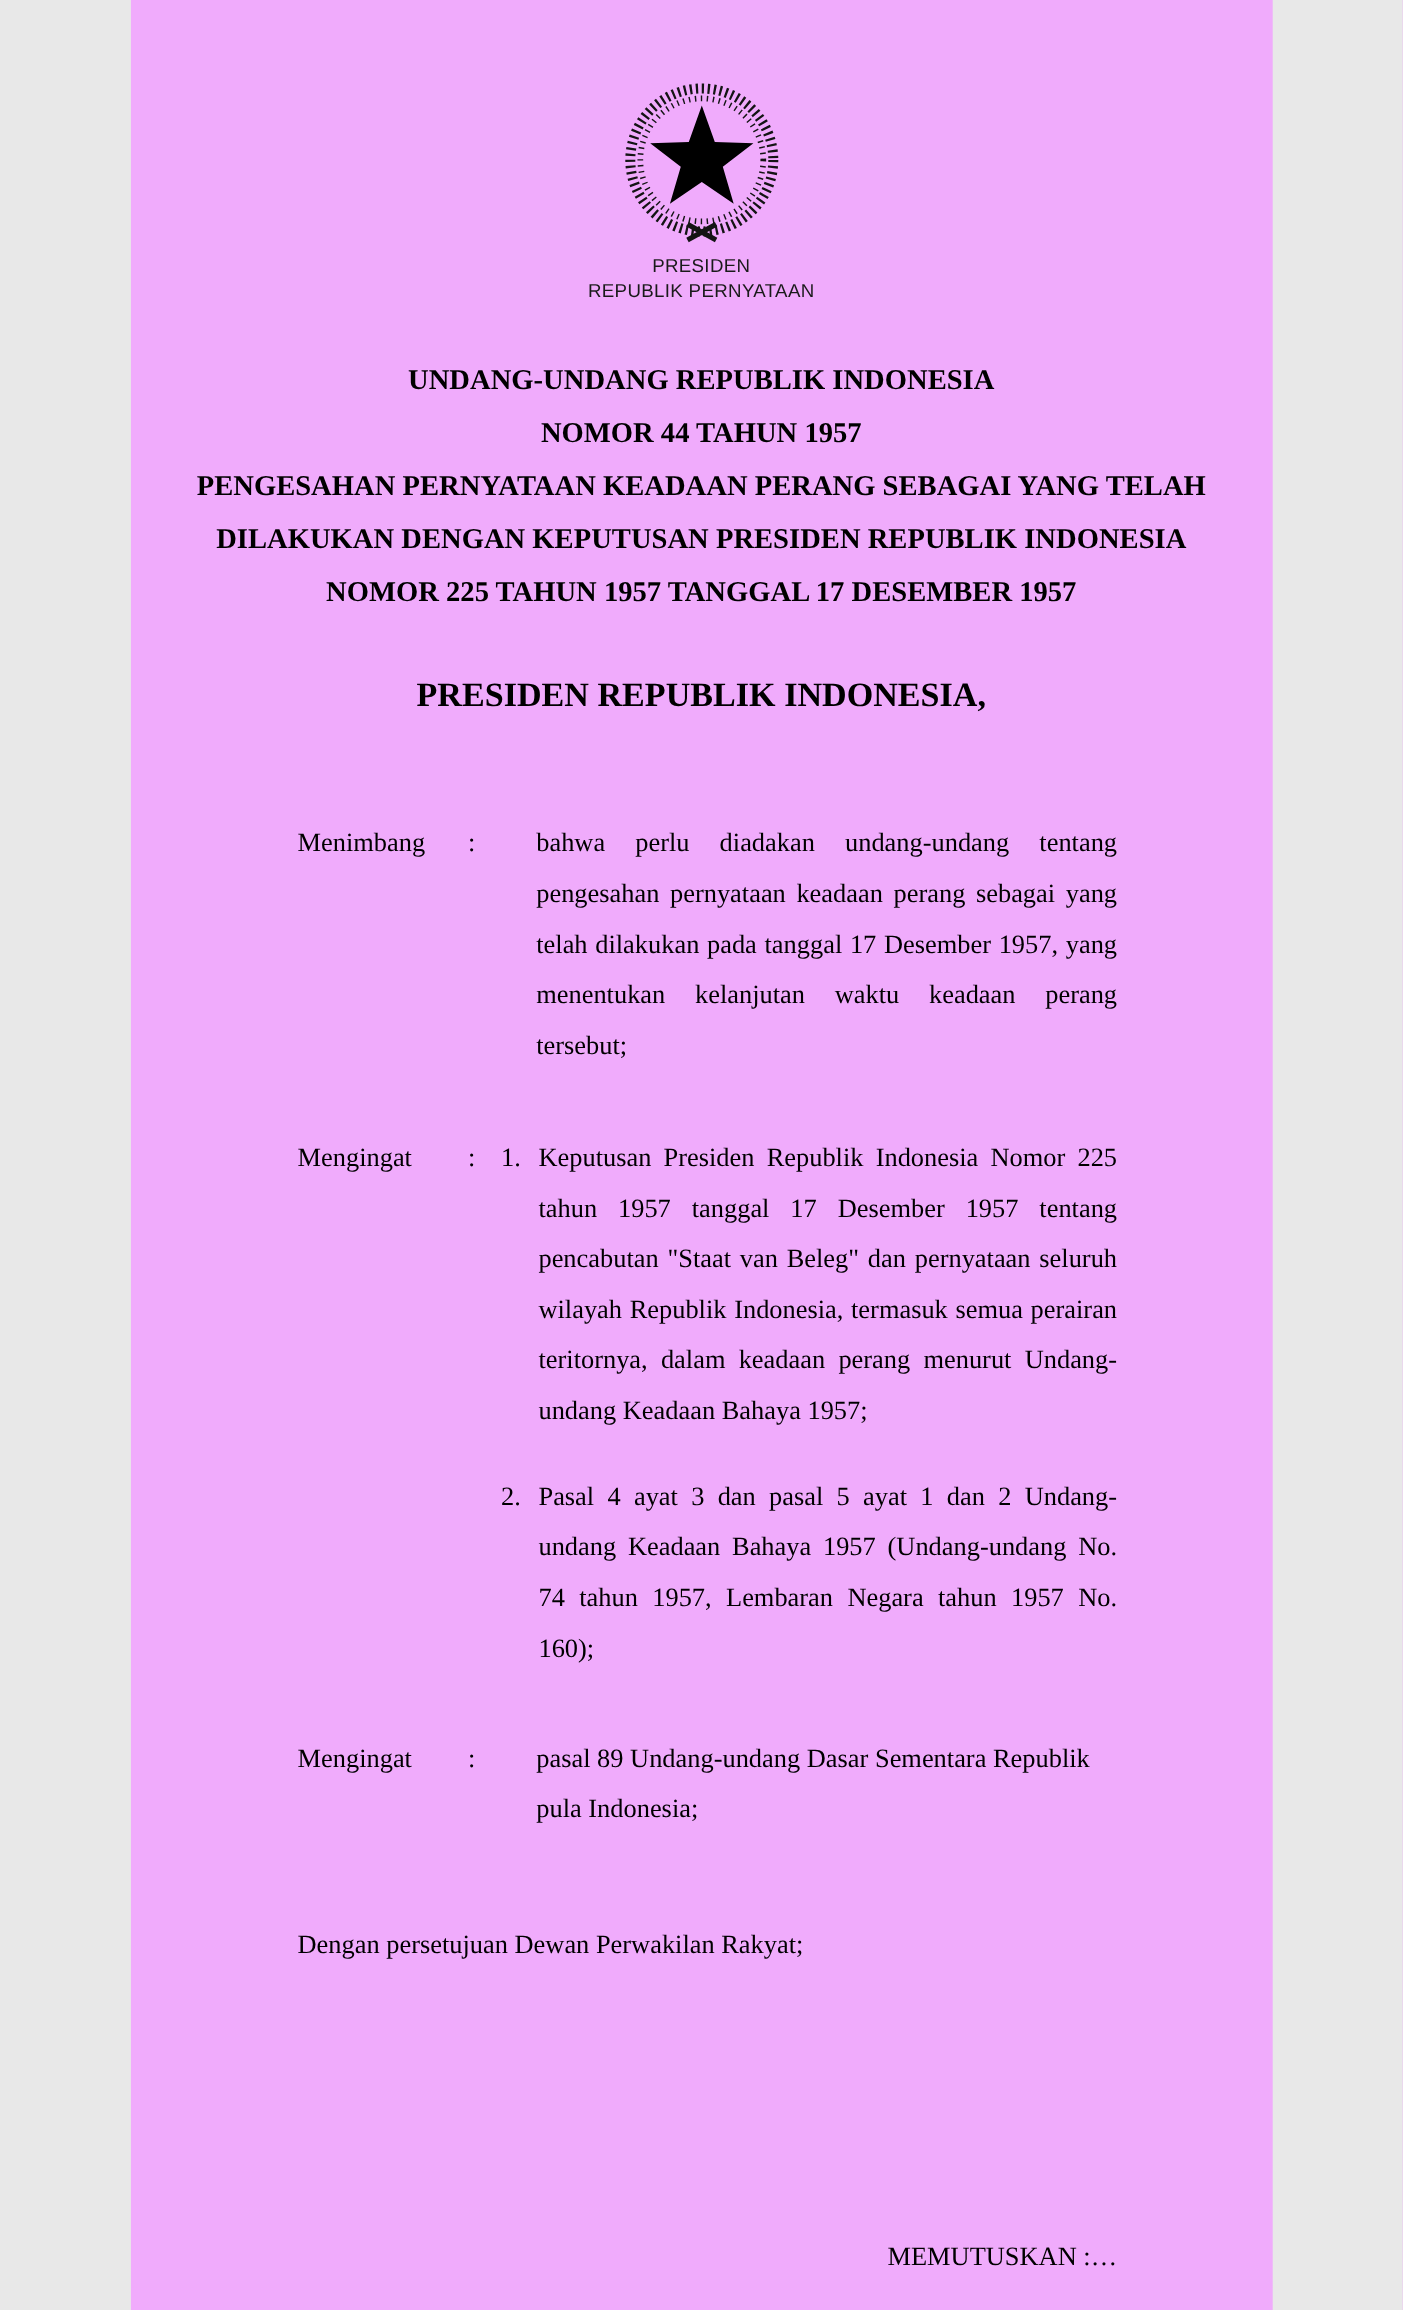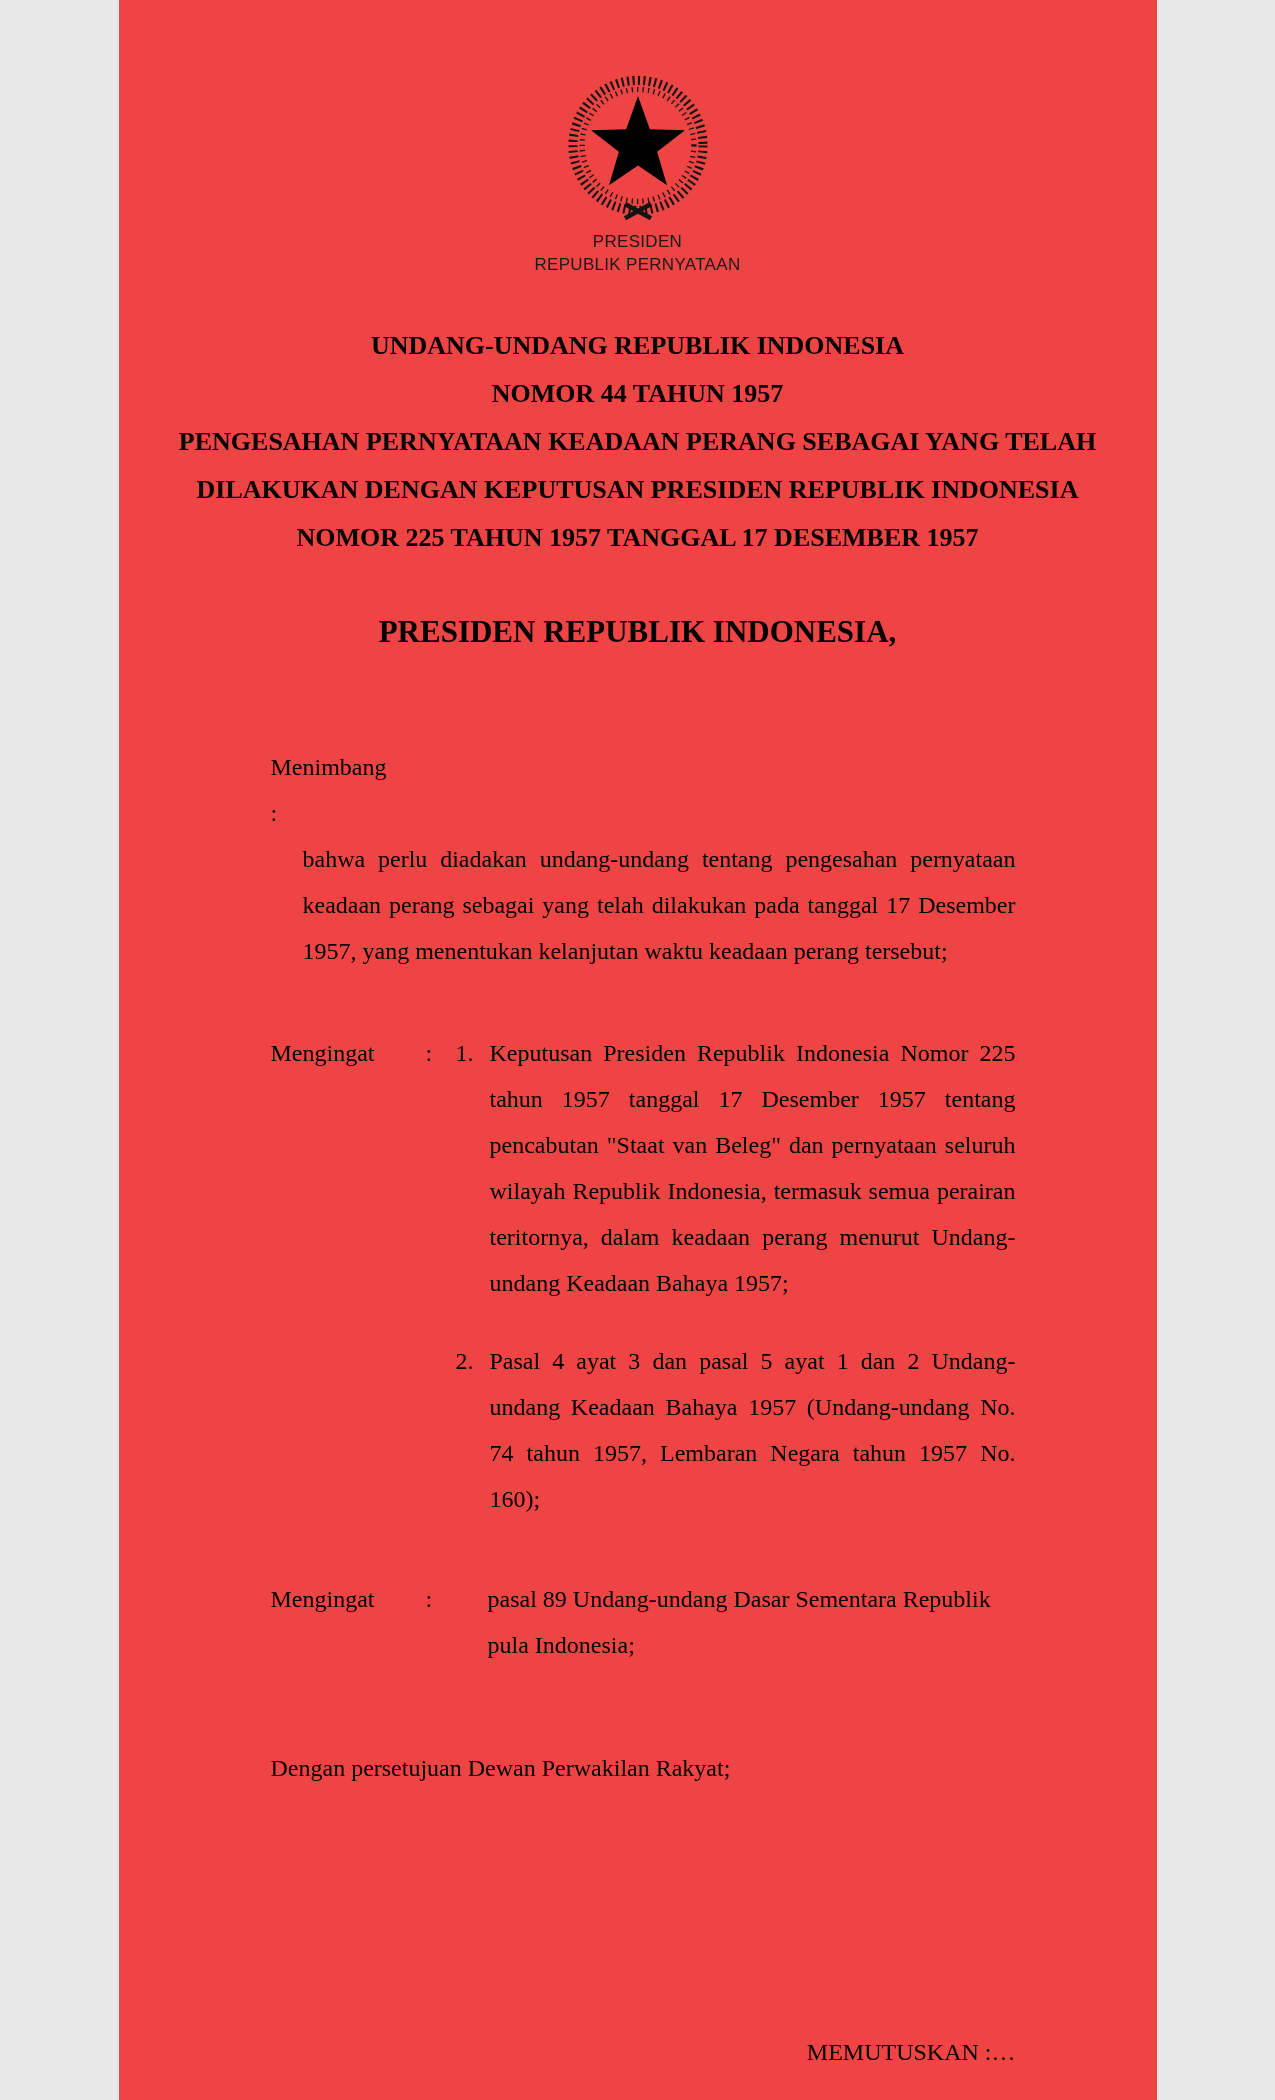--- a/index.html
+++ b/index.html
@@ -1,20 +1,20 @@
 <!DOCTYPE html>
 <html><head>
 <meta charset="utf-8">
 <style>
   html, body { margin: 0; padding: 0; background: #e8e8e8; }
   .page {
     width: 1038px;
     height: 2100px;
     margin: 0 auto;
-    background: #ef4444;
+    background: #f0abfc;
     color: #000;
     font-family: "Liberation Serif", serif;
     position: relative;
     overflow: hidden;
     box-sizing: border-box;
   }
   .masthead { padding-top: 70px; text-align: center; }
   .emblem { width: 156px; height: 156px; display: block; margin: 0 auto; }
   .emblem-caption {
     font-family: "Liberation Sans", sans-serif;
@@ -41,21 +41,21 @@
   .content {
     padding: 0 141px 0 152px;
     font-size: 24px;
     line-height: 46px;
   }
   .row { display: flex; align-items: flex-start; }
   .row .label { width: 155px; flex: none; }
   .row .colon { width: 30px; flex: none; }
   .row .rtext { flex: 1; margin-left: 32px; }
   .just { text-align: justify; }
-  .row-menimbang { margin-top: 96px; flex-direction: column; }
+  .row-menimbang { margin-top: 96px; }
   .row-mengingat1 { margin-top: 56px; }
   .row-mengingat2 { margin-top: 54px; }
   .items { flex: 1; }
   .item { display: flex; align-items: flex-start; }
   .item + .item { margin-top: 32px; }
   .item .num { width: 34px; flex: none; }
   .item .itext { flex: 1; }
   .agreement { margin-top: 77px; }
   .footer-line { text-align: right; margin-top: 238px; }
 </style>

